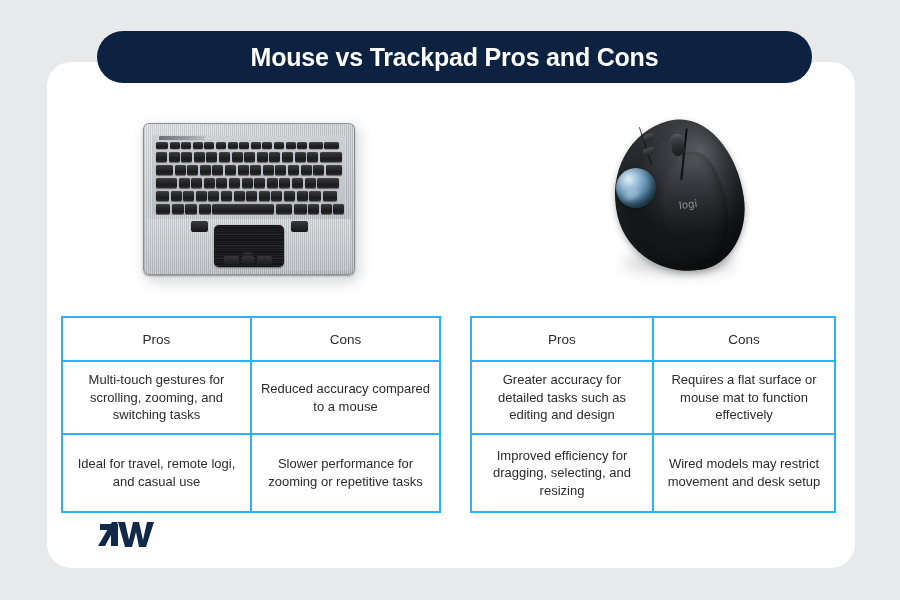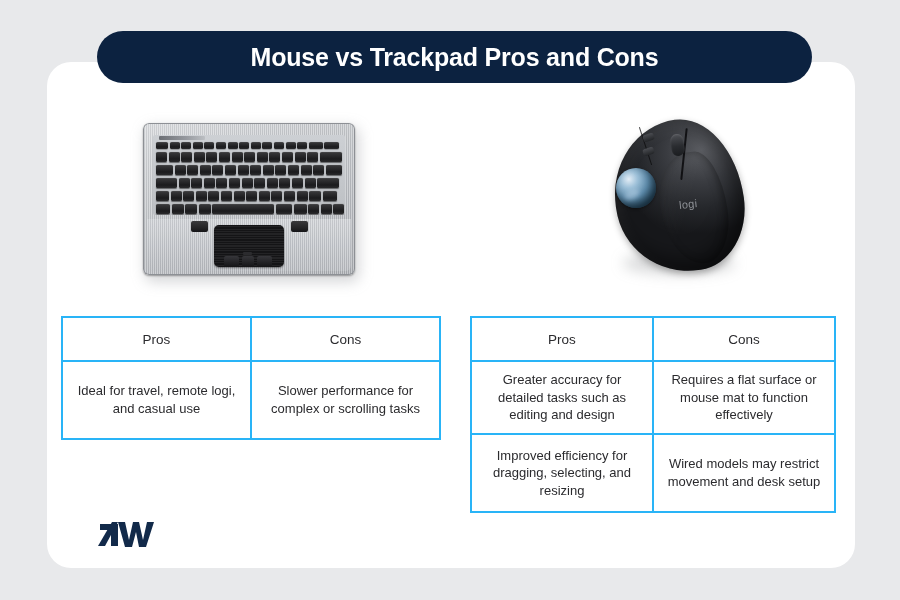--- a/index.html
+++ b/index.html
@@ -495,23 +495,27 @@
   <div class="tables">
 
     <table class="cmp-table left-table">
       <thead>
         <tr>
           <th>Pros</th>
           <th>Cons</th>
         </tr>
       </thead>
       <tbody>
+        <tr class="body-row">
+          <td>Multi-touch gestures for scrolling, zooming, and switching tasks</td>
+          <td>Reduced accuracy compared to a mouse</td>
+        </tr>
         <tr class="body-row tall">
           <td>Ideal for travel, remote logi, and casual use</td>
-          <td>Slower performance for complex or scrolling tasks</td>
+          <td>Slower performance for zooming or repetitive tasks</td>
         </tr>
       </tbody>
     </table>
 
     <table class="cmp-table right-table">
       <thead>
         <tr>
           <th>Pros</th>
           <th>Cons</th>
         </tr>

